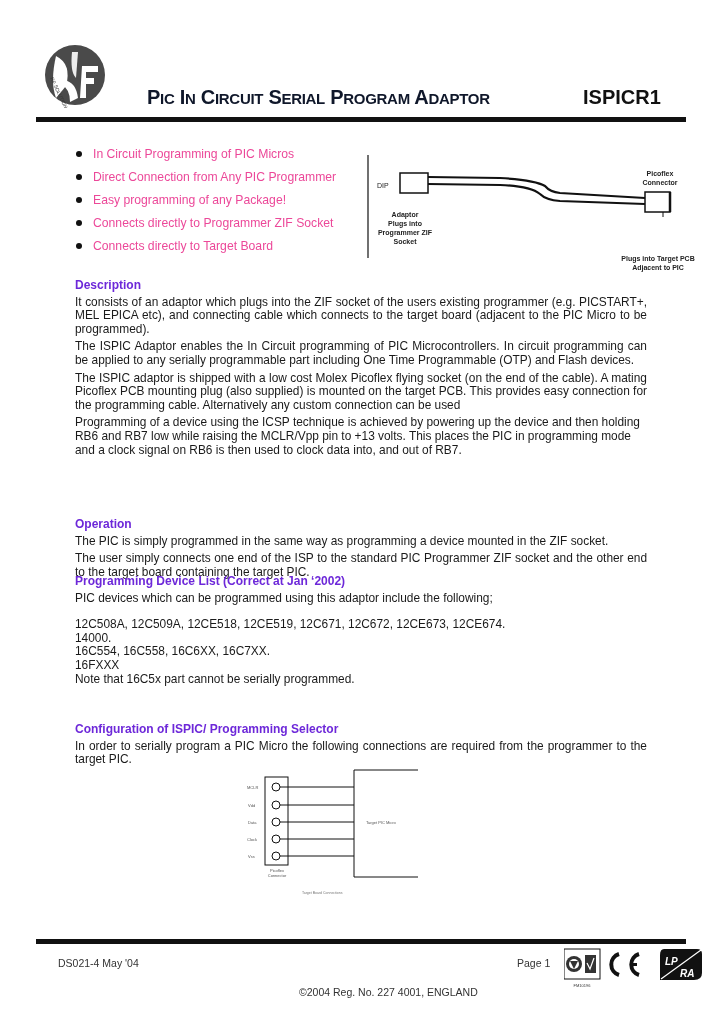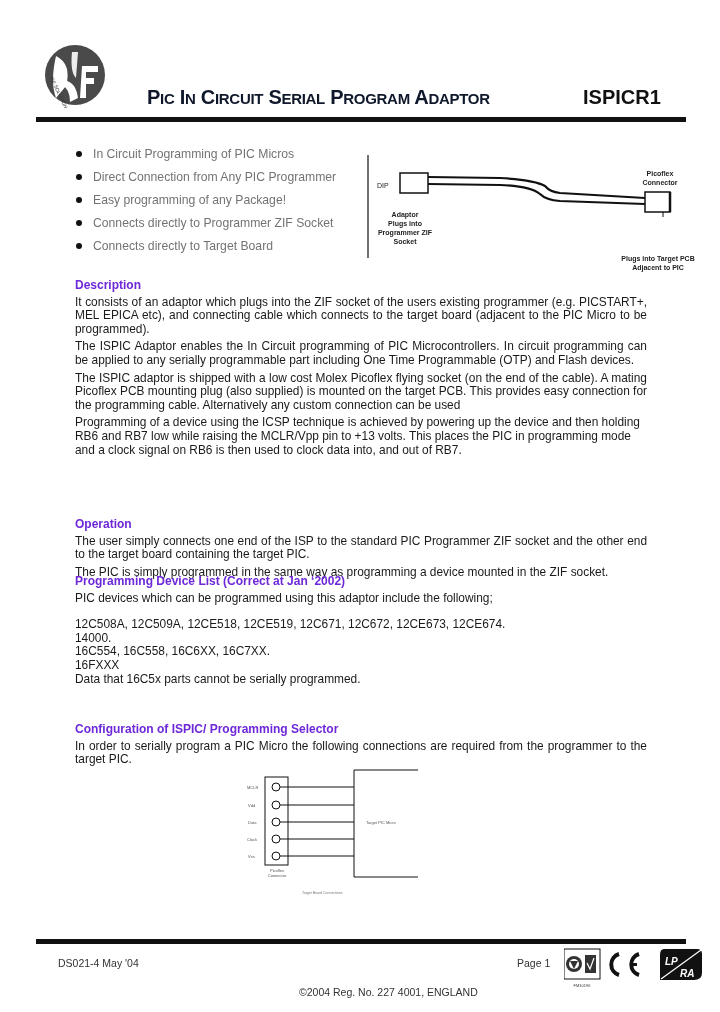--- a/index.html
+++ b/index.html
@@ -11,21 +11,21 @@
   
   #logo { left:42px; top:42px; width:66px; height:66px; }
   #title { left:147px; top:86px; font-size:20px; font-weight:bold; letter-spacing:-0.3px; white-space:nowrap; color:#0f172a; }
   #title .big { font-size:20px; }
   #title .sm { font-size:15px; }
   #part-no { left:583px; top:86px; font-size:20px; font-weight:bold; color:#111; }
   #top-rule { left:36px; top:117px; width:650px; height:5px; background:#111; }
 
   
   #bullets { left:75px; top:144px; width:290px; list-style:none; }
-  #bullets li { position:relative; padding-left:18px; font-size:12.2px; height:23px; line-height:20px; color:#737373; }
+  #bullets li { position:relative; padding-left:18px; font-size:12.2px; height:23px; line-height:20px; color:#ec4899; }
   #bullets li .dot { position:absolute; left:1px; top:7px; width:6px; height:6px; border-radius:50%; background:#111; }
 
   
   #cable-diagram { left:360px; top:140px; width:350px; height:140px; }
 
   
   .section { position:absolute; left:75px; width:572px; font-size:11.9px; line-height:13.6px; color:#1a1a1a; text-align:justify; }
   .section h3 { font-size:12px; font-weight:bold; margin-bottom:3px; color:#6d28d9; }
   .section p { margin-bottom:4px; }
   .section p.tight { margin-bottom:0; }
@@ -99,33 +99,33 @@
 <div id="desc" class="section">
   <h3>Description</h3>
   <p>It consists of an adaptor which plugs into the ZIF socket of the users existing programmer (e.g. PICSTART+, MEL EPICA etc), and connecting cable which connects to the target board (adjacent to the PIC Micro to be programmed).</p>
   <p>The ISPIC Adaptor enables the In Circuit programming of PIC Microcontrollers.  In circuit programming can be applied to any serially programmable part including  One Time Programmable (OTP) and Flash devices.</p>
   <p>The ISPIC adaptor is shipped with a low cost Molex Picoflex flying socket (on the end of the cable). A mating Picoflex PCB mounting plug (also supplied) is mounted on the target PCB. This provides easy connection for the programming cable. Alternatively any custom connection can be used</p>
   <p style="text-align:left;">Programming of a device using the ICSP technique is achieved by powering up the device and then holding RB6 and RB7 low while raising the MCLR/Vpp pin to +13 volts. This places the PIC in programming mode and a clock signal on RB6 is then used to clock data into, and out of RB7.</p>
 </div>
 
 <div id="oper" class="section">
   <h3>Operation</h3>
+  <p>The PIC is simply programmed in the same way as programming a device mounted in the ZIF socket.</p>
   <p>The user simply connects one end of the ISP to the standard PIC Programmer ZIF socket and the other end to the target board containing the target PIC.</p>
-  <p>The PIC is simply programmed in the same way as programming a device mounted in the ZIF socket.</p>
 </div>
 
 <div id="devlist" class="section">
   <h3>Programming Device List (Correct at Jan ‘2002)</h3>
   <p class="tight">PIC devices which can be programmed using this adaptor include the following;</p>
   <div class="gap"></div>
   <div>12C508A, 12C509A, 12CE518, 12CE519, 12C671, 12C672, 12CE673, 12CE674.</div>
   <div>14000.</div>
   <div>16C554, 16C558, 16C6XX, 16C7XX.</div>
   <div>16FXXX</div>
-  <div>Data that 16C5x parts cannot be serially programmed.</div>
+  <div>Note that 16C5x part cannot be serially programmed.</div>
 </div>
 
 <div id="config" class="section">
   <h3>Configuration of ISPIC/ Programming Selector</h3>
   <p>In order to serially program a PIC Micro the following connections are required from the programmer to the target PIC.</p>
 </div>
 
 <svg id="pin-diagram" class="abs" viewBox="0 0 200 140" font-family="Liberation Sans, sans-serif">
   <rect x="35" y="12" width="23" height="88" fill="#fff" stroke="#111" stroke-width="1"></rect>
   <path d="M188 5 L124 5 L124 112 L188 112" fill="none" stroke="#111" stroke-width="1"></path>

